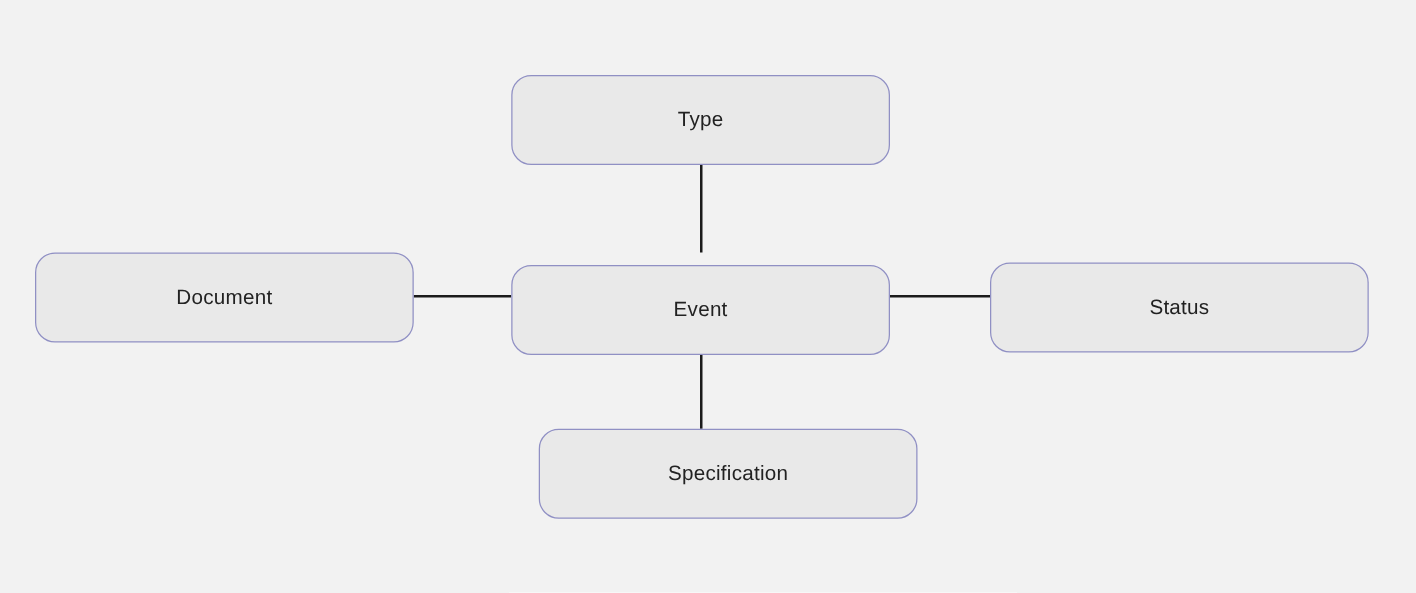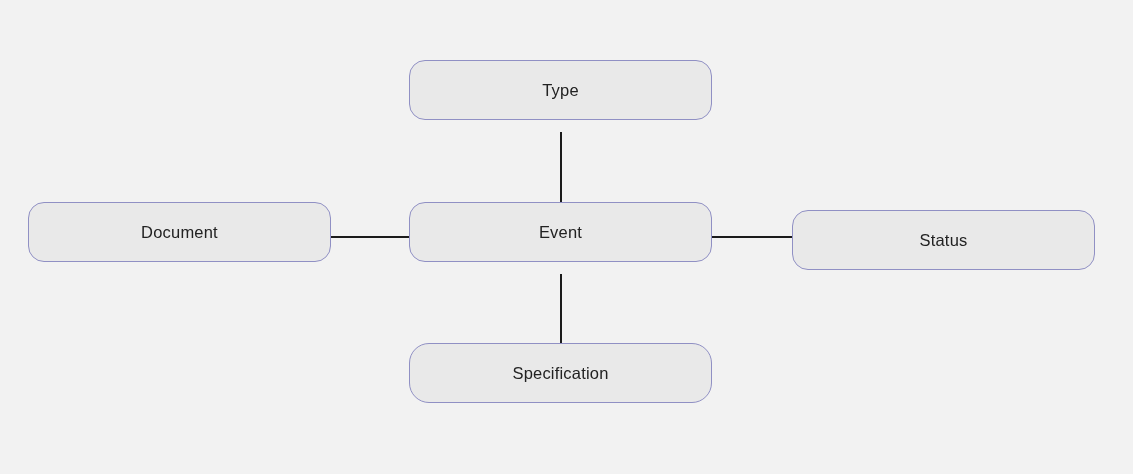--- a/index.html
+++ b/index.html
@@ -15,38 +15,38 @@
     font-family: "Liberation Sans", "DejaVu Sans", sans-serif;
     overflow: hidden;
   }
   .canvas {
     position: relative;
     width: 1133px; height: 474px;
     background: var(--bg);
   }
   .node {
     position: absolute;
-    width: 303px; height: 60px;
+    width: 303px; height: 72px;
     background: var(--node-fill);
     border: 1px solid var(--node-border);
     border-radius: 16px;
     display: flex;
     align-items: center;
     justify-content: center;
     font-size: 16.5px;
     color: var(--text);
     letter-spacing: 0.2px;
     cursor: default;
     z-index: 2;
   }
   .node-type          { left: 409px; top: 60px;  }
   .node-document      { left: 28px;  top: 202px; }
-  .node-event         { left: 409px; top: 202px; }
+  .node-event         { left: 409px; top: 212px; }
   .node-status        { left: 792px; top: 210px; }
-  .node-specification { left: 409px; top: 343px; border-radius: 20px; }
+  .node-specification { left: 431px; top: 343px; }
 
   .edge {
     position: absolute;
     background: var(--edge);
     z-index: 1;
   }
   .edge-v { width: 2px; }
   .edge-h { height: 2px; }
   .edge-event-type          { left: 560px; top: 132px; height: 70px; }
   .edge-event-specification { left: 560px; top: 274px; height: 69px; }

